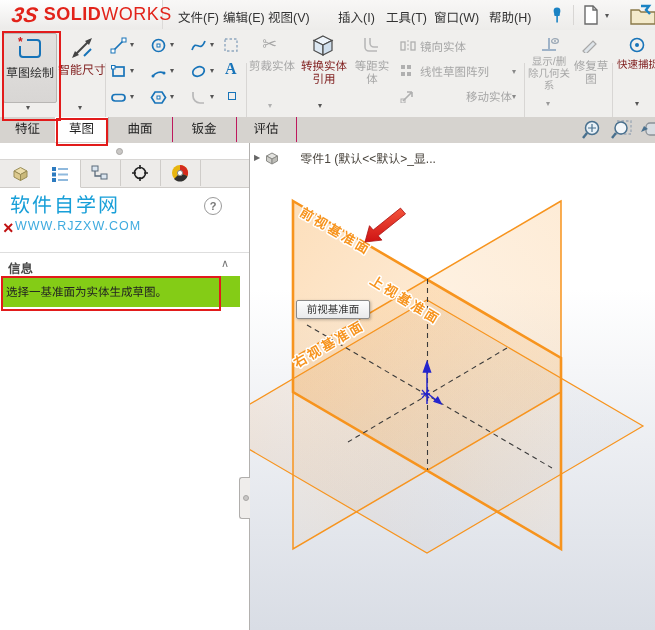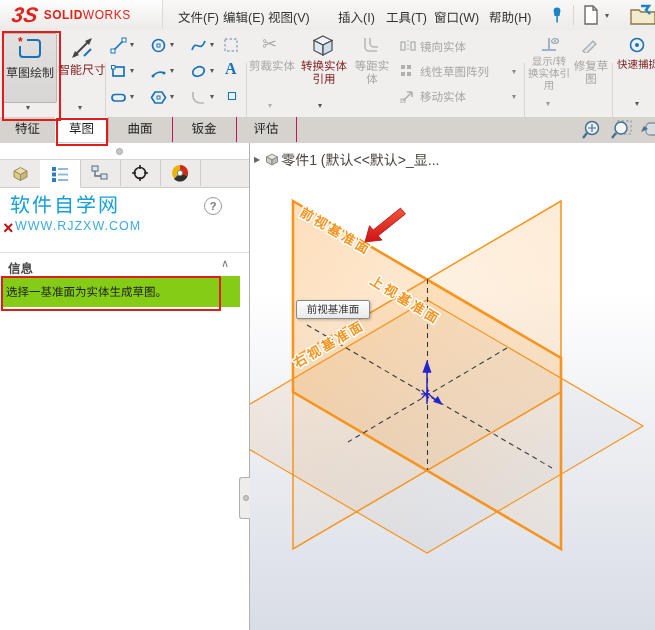--- a/index.html
+++ b/index.html
@@ -5,21 +5,21 @@
   html,body{margin:0;padding:0;}
   .app{position:relative;width:655px;height:630px;overflow:hidden;background:#fff;
        font-family:"Liberation Sans","DejaVu Sans",sans-serif;color:#333;-webkit-font-smoothing:antialiased;}
   .abs{position:absolute;}
   
   .menubar{position:absolute;left:0;top:0;width:655px;height:30px;
     background:linear-gradient(#f8f7f6,#edecea);border-bottom:1px solid #d5d2cf;}
   .logo{position:absolute;left:0;top:0;width:162px;height:29px;background:linear-gradient(#fefefe,#ecebe9);
     border-right:1px solid #dcdad8;display:flex;align-items:center;}
   .logo .mark{font-style:italic;font-weight:900;font-size:21px;color:#e2231a;margin-left:12px;transform:skewX(-10deg);}
-  .logo .brand{font-size:12px;color:#e2231a;margin-left:6px;letter-spacing:.5px;}
+  .logo .brand{font-size:18px;color:#e2231a;margin-left:6px;letter-spacing:.5px;}
   .logo .brand b{font-weight:800;}
   .logo .brand i{font-style:normal;font-weight:300;}
   .menu{position:absolute;top:7px;font-size:12.5px;color:#333;cursor:default;}
   .vsep{position:absolute;width:1px;background:#d8d6d4;}
   .cr{position:absolute;font-size:8px;color:#555;line-height:8px;}
   
   .ribbon{position:absolute;left:0;top:30px;width:655px;height:87px;background:#f0efed;border-bottom:1px solid #cfccc9;}
   .bigbtn{position:absolute;left:3px;top:3px;width:52px;height:68px;background:linear-gradient(#e3e1df,#d8d6d4);
     border:1px solid #b8b6b4;border-radius:2px;text-align:center;}
   .bigbtn .lbl{font-size:12px;line-height:14px;margin-top:2px;}
@@ -46,21 +46,21 @@
   .chev{position:absolute;left:221px;top:114px;font-size:11px;color:#777;}
   .msg{position:absolute;left:2px;top:133px;width:238px;height:31px;background:#84cc16;}
   .msg span{position:absolute;left:4px;top:7px;font-size:11.5px;color:#222;}
   .gripdot{position:absolute;width:5px;height:5px;border-radius:50%;background:#c9c7c5;border:1px solid #a8a6a4;}
   .splitter{position:absolute;left:239px;top:477px;width:12px;height:40px;background:#efedeb;border:1px solid #b0aeac;border-right:none;border-radius:3px 0 0 3px;}
   
   .viewport{position:absolute;left:250px;top:143px;width:405px;height:487px;
     background:linear-gradient(180deg,#ffffff 0%,#ffffff 30%,#eceef2 62%,#d9dde5 100%);}
   .tree{position:absolute;left:4px;top:6px;display:flex;align-items:center;z-index:4;}
   .tree .ar{font-size:8px;color:#666;margin-right:4px;}
-  .tree .tx{font-size:14px;color:#4a453e;margin-left:1px;}
+  .tree .tx{font-size:12px;color:#4a453e;margin-left:20px;}
   .scene{position:absolute;left:0;top:0;z-index:2;}
   .plabel{font-family:"Liberation Sans","DejaVu Sans",sans-serif;font-weight:bold;font-size:13px;fill:#F7941E;
     letter-spacing:3px;stroke:#ffffff;stroke-width:3px;paint-order:stroke;stroke-linejoin:round;}
   .tooltip{position:absolute;left:296px;top:300px;width:72px;height:17px;z-index:6;
     background:linear-gradient(#fdfdfd,#e9eaec);border:1px solid #8a8a8a;border-radius:2px;
     font-size:10.5px;color:#333;text-align:center;line-height:17px;box-shadow:1px 1px 3px rgba(0,0,0,.25);}
   
   .redrect{position:absolute;border:2.4px solid #e21b1b;z-index:8;}
 </style>
 </head>
@@ -208,31 +208,31 @@
           <rect x="7" y="8" width="4" height="4"></rect>
         </g>
     </svg>
     <div class="rlbl dis" style="left:420px;top:36px;width:90px;text-align:left">线性草图阵列</div>
     <span class="cr" style="left:512px;top:38px;color:#888">▾</span>
 
     <svg class="abs" style="left:400px;top:59px" width="16" height="14">
       <path d="M3 12 L12 3 M12 3 h-5 M12 3 v5" fill="none" stroke="#b0b0b0" stroke-width="1.6"></path>
         <rect x="1" y="10" width="4" height="4" fill="none" stroke="#b0b0b0"></rect>
     </svg>
-    <div class="rlbl dis" style="left:420px;top:61px;width:90px;text-align:left">移动实体</div>
+    <div class="rlbl dis" style="left:444px;top:61px;width:90px;text-align:center">移动实体</div>
     <span class="cr" style="left:512px;top:63px;color:#888">▾</span>
 
     <span class="vsep" style="left:524px;top:33px;height:79px;position:absolute"></span>
 
     <svg class="abs" style="left:539px;top:5px" width="20" height="18">
       <path d="M3 15 h14 M10 15 v-12" fill="none" stroke="#9fb3c8" stroke-width="2"></path>
       <ellipse cx="16" cy="6" rx="3.4" ry="2.3" fill="none" stroke="#9aa7b5" stroke-width="1.2"></ellipse>
         <circle cx="16" cy="6" r="1" fill="#9aa7b5"></circle>
     </svg>
-    <div class="rlbl dis" style="left:527px;top:25px;width:44px;font-size:10.5px;line-height:12px">显示/转换实体引用</div>
+    <div class="rlbl dis" style="left:527px;top:25px;width:44px;font-size:10.5px;line-height:12px">显示/删除几何关系</div>
     <span class="cr" style="left:546px;top:70px;color:#999">▾</span>
 
     <svg class="abs" style="left:581px;top:7px" width="18" height="16">
       <path d="M2 14 L12 4 l3 3 L5 17 Z" fill="#dfe5ea" stroke="#a8a8a8" stroke-width="1.2"></path>
         <line x1="12" y1="4" x2="15" y2="7" stroke="#a8a8a8"></line>
     </svg>
     <div class="rlbl dis" style="left:569px;top:30px;width:44px">修复草图</div>
 
     <span class="vsep" style="left:612px;top:33px;height:79px;position:absolute"></span>
 

